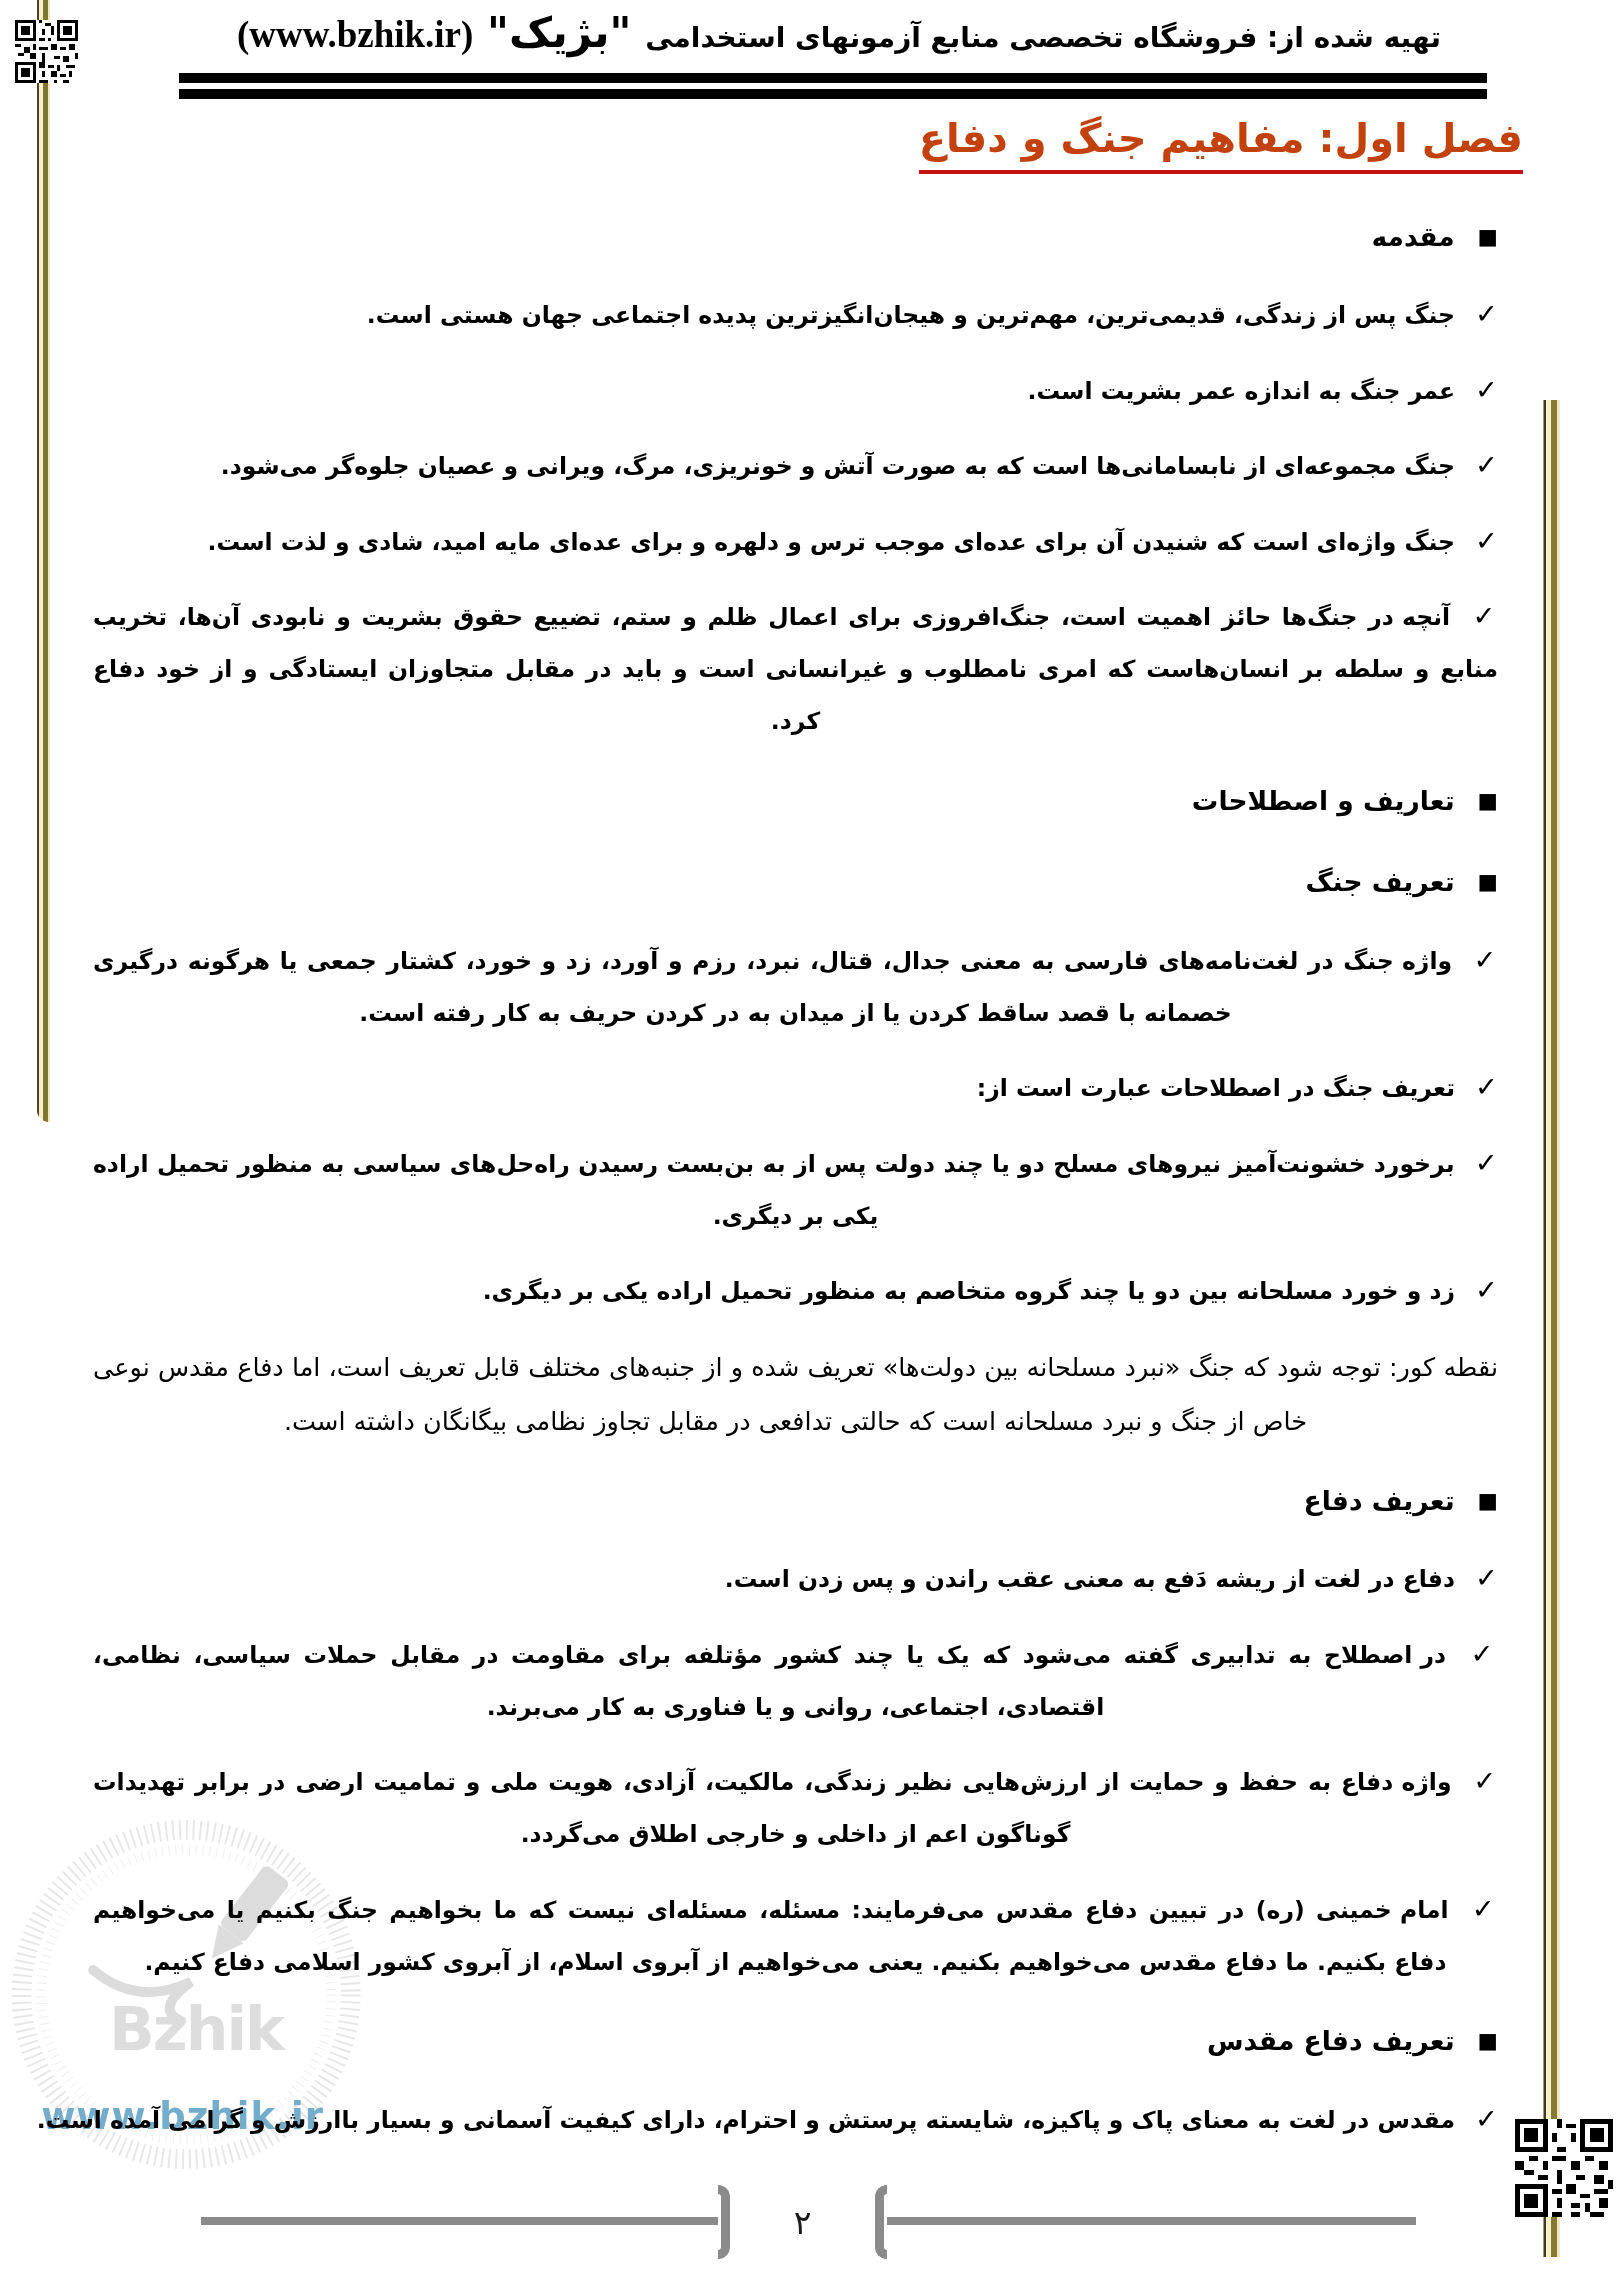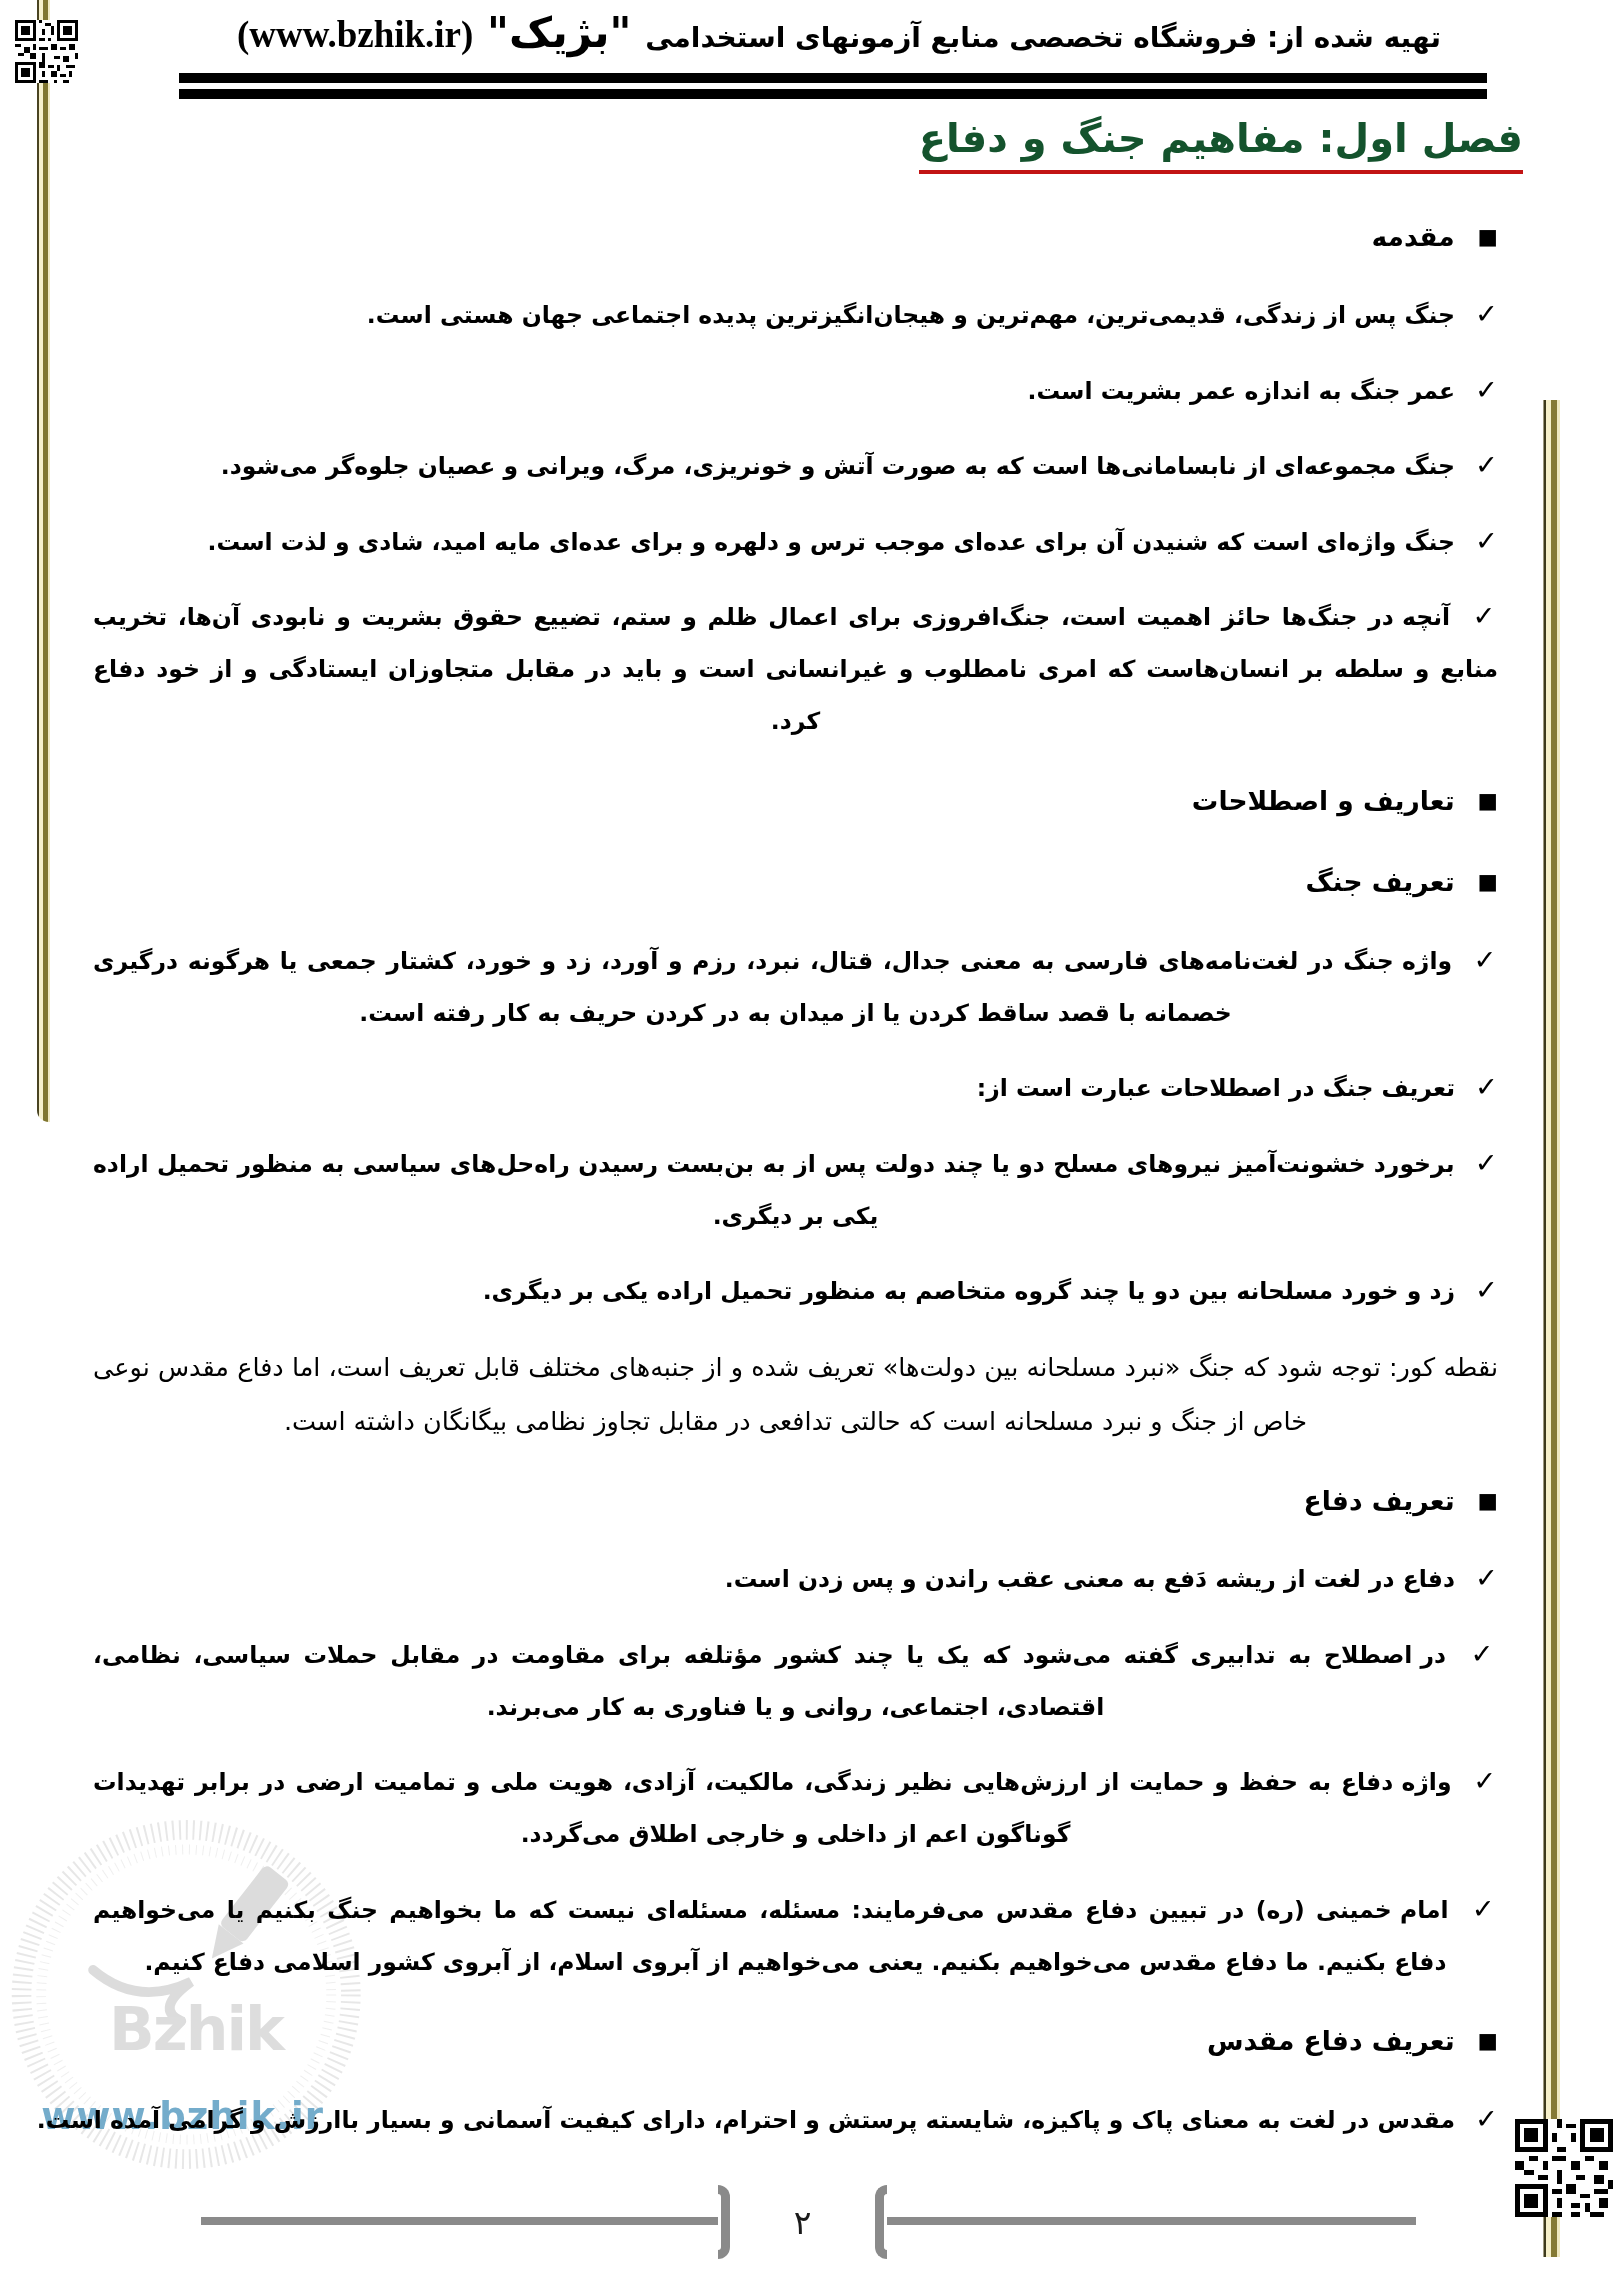--- a/index.html
+++ b/index.html
@@ -35,21 +35,21 @@
   .h-prefix{font-size:28px;}
   .h-brand{font-size:42px;}
   .h-site{font-family:"Liberation Serif","DejaVu Serif",serif;font-size:37px;font-weight:bold;margin-left:12px;}
   .rule{position:absolute;left:179px;width:1308px;height:9.8px;background:#000;z-index:2;}
   .rule-1{top:73px;}
   .rule-2{top:89px;}
 
   
   .chapter-title{
     position:absolute;top:114px;right:98px;z-index:2;display:inline-block;
-    color:#14532d;font-size:40px;font-weight:bold;line-height:1.2;
+    color:#c2410c;font-size:40px;font-weight:bold;line-height:1.2;
     padding-bottom:7.8px;border-bottom:4.9px solid #c21414;
   }
 
   
   .content{position:absolute;top:201px;right:123px;left:93px;z-index:1;}
   .item{display:block;}
   .item .txt{vertical-align:baseline;}
   .heading{font-size:26.5px;font-weight:bold;line-height:52px;margin:27.4px 0 23.5px;text-align:right;}
   .heading:first-child{margin-top:9.8px;}
   .sq{font-size:21.6px;margin-left:13.7px;position:relative;top:-2px;}

